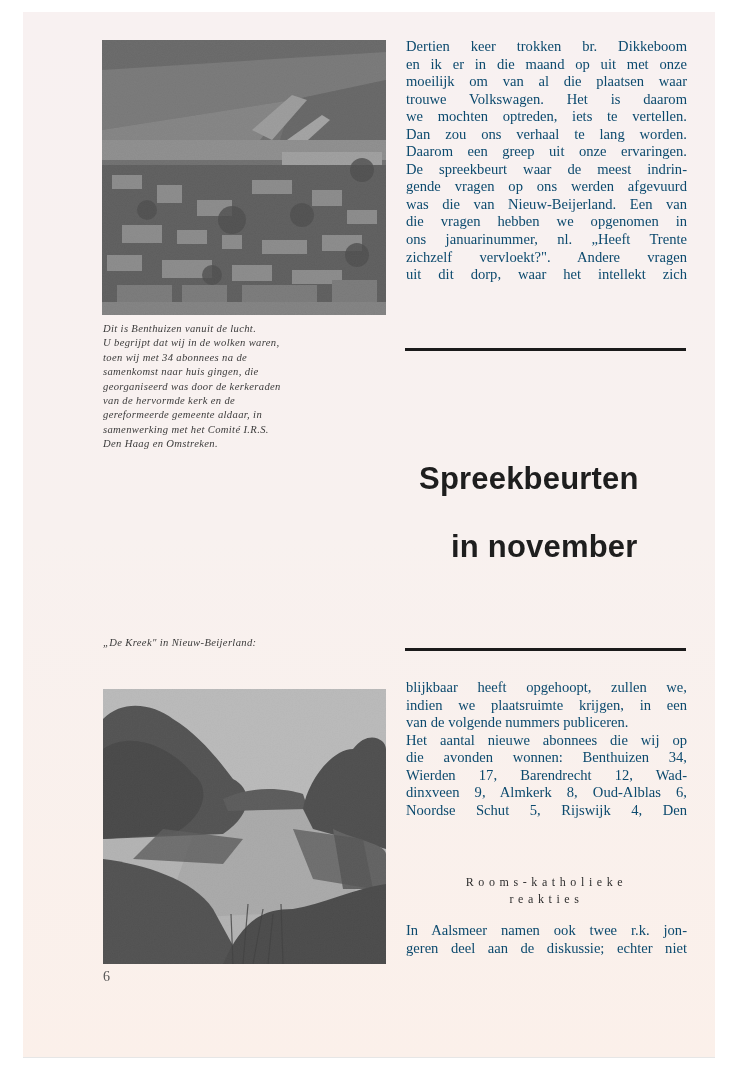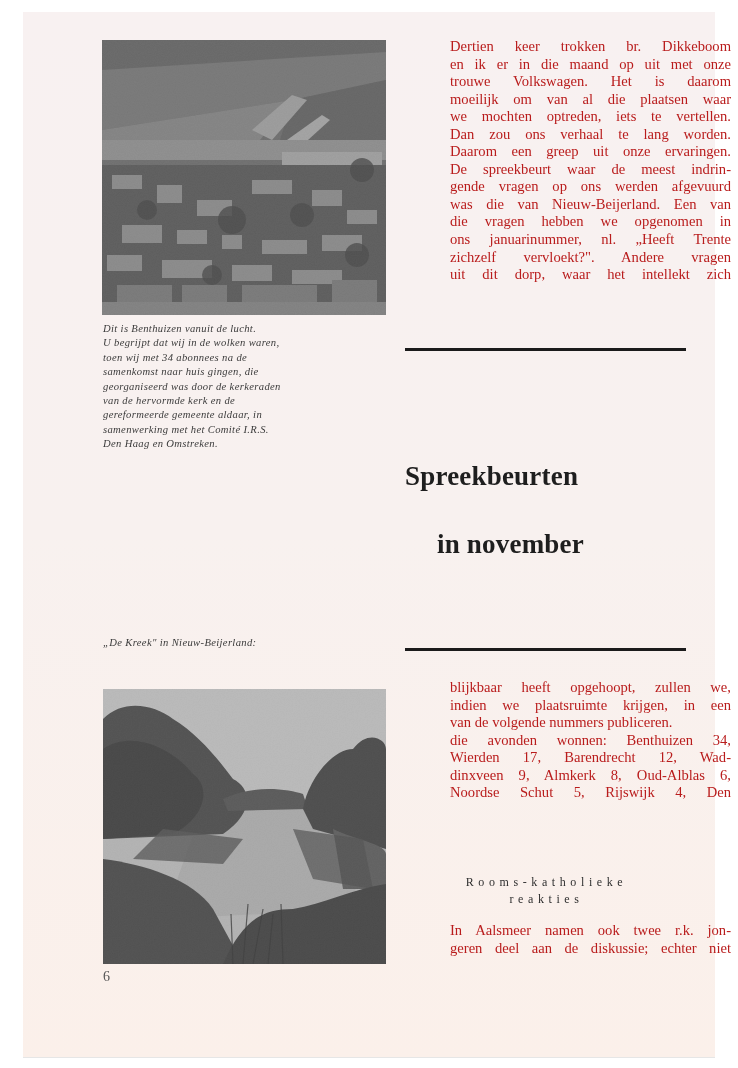--- a/index.html
+++ b/index.html
@@ -37,45 +37,44 @@
   }
   .caption div { white-space: nowrap; }
 
   .body-text {
     position: absolute;
     left: 406px;
     width: 281px;
     font-family: "Liberation Serif", serif;
     font-size: 14.6px;
     line-height: 17.55px;
-    color: #b91c1c;
-    margin-left: 44px;
+    color: #0c4a6e;
   }
   .body-text div {
     white-space: nowrap;
     text-align: justify;
     text-align-last: justify;
     height: 17.55px;
   }
   .body-text div.last { text-align-last: left; }
 
   .rule {
     position: absolute;
     left: 405px;
     width: 281px;
     height: 3px;
     background: #1b1b1b;
   }
 
   .title {
     position: absolute;
-    left: 405px;
-    font-family: Liberation Serif, serif;
+    left: 419px;
+    font-family: Liberation Sans, sans-serif;
     font-weight: bold;
-    font-size: 27px;
+    font-size: 31px;
     color: #1e1e1e;
     letter-spacing: 0.2px;
     white-space: nowrap;
   }
 
   .subhead {
     position: absolute;
     left: 406px;
     width: 281px;
     text-align: center;
@@ -213,22 +212,22 @@
     </g>
     <rect width="283" height="275" fill="#808080" filter="url(#grain2)" opacity="0.4"></rect>
   </svg>
 </div>
 
 <div class="page-number">6</div>
 
 <div class="body-text" style="top:38px;">
   <div>Dertien keer trokken br. Dikkeboom</div>
   <div>en ik er in die maand op uit met onze</div>
+  <div>moeilijk om van al die plaatsen waar</div>
   <div>trouwe Volkswagen. Het is daarom</div>
-  <div>moeilijk om van al die plaatsen waar</div>
   <div>we mochten optreden, iets te vertellen.</div>
   <div>Dan zou ons verhaal te lang worden.</div>
   <div>Daarom een greep uit onze ervaringen.</div>
   <div>De spreekbeurt waar de meest indrin-</div>
   <div>gende vragen op ons werden afgevuurd</div>
   <div>was die van Nieuw-Beijerland. Een van</div>
   <div>die vragen hebben we opgenomen in</div>
   <div>ons januarinummer, nl. „Heeft Trente</div>
   <div>zichzelf vervloekt?". Andere vragen</div>
   <div>uit dit dorp, waar het intellekt zich</div>
@@ -238,20 +237,21 @@
 
 <div class="title" style="top:461px;">Spreekbeurten</div>
 <div class="title" style="top:529px;margin-left:32px;">in november</div>
 
 <div class="rule" style="top:648px;"></div>
 
 <div class="body-text" style="top:679px;">
   <div>blijkbaar heeft opgehoopt, zullen we,</div>
   <div>indien we plaatsruimte krijgen, in een</div>
   <div class="last">van de volgende nummers publiceren.</div>
+  <div>Het aantal nieuwe abonnees die wij op</div>
   <div>die avonden wonnen: Benthuizen 34,</div>
   <div>Wierden 17, Barendrecht 12, Wad-</div>
   <div>dinxveen 9, Almkerk 8, Oud-Alblas 6,</div>
   <div>Noordse Schut 5, Rijswijk 4, Den</div>
 </div>
 
 <div class="subhead" style="top:874px;">
   <div>Rooms-katholieke</div>
   <div>reakties</div>
 </div>

